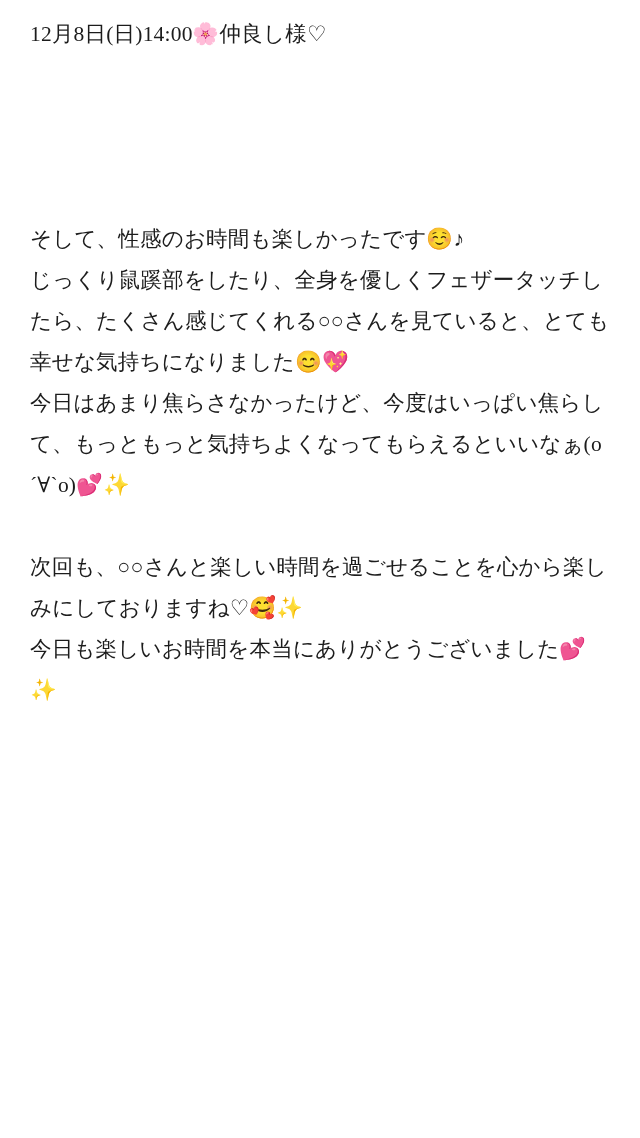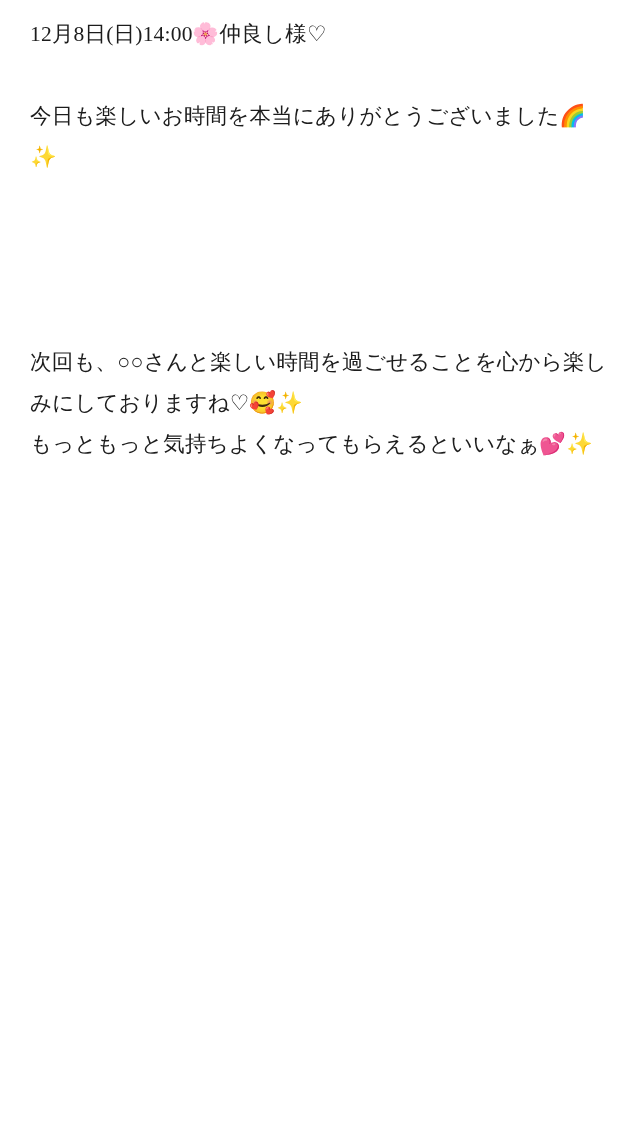--- a/index.html
+++ b/index.html
@@ -34,29 +34,31 @@
 </style>
 </head>
 <body>
 
 <div class="page">
 
   <p class="para">12月8日(日)14:00🌸仲良し様♡</p>
 
   <div class="spacer-lg"></div>
 
-  <p class="para">今日も楽しいお時間を本当にありがとうございました🌈✨</p>
 
   <div class="spacer-lg"></div>
 
 
   <div class="spacer-lg"></div>
 
 
   <div class="spacer-lg"></div>
 
+  <p class="para">そして、性感のお時間も楽しかったです☺️♪
+じっくり鼠蹊部をしたり、全身を優しくフェザータッチしたら、たくさん感じてくれる○○さんを見ていると、とても幸せな気持ちになりました😊💖
+今日はあまり焦らさなかったけど、今度はいっぱい焦らして、もっともっと気持ちよくなってもらえるといいなぁ(o´∀`o)💕✨</p>
 
   <div class="spacer-lg"></div>
 
   <p class="para">次回も、○○さんと楽しい時間を過ごせることを心から楽しみにしておりますね♡🥰✨
-もっともっと気持ちよくなってもらえるといいなぁ💕✨</p>
+今日も楽しいお時間を本当にありがとうございました💕✨</p>
 
 </div>
 
 </body></html>

